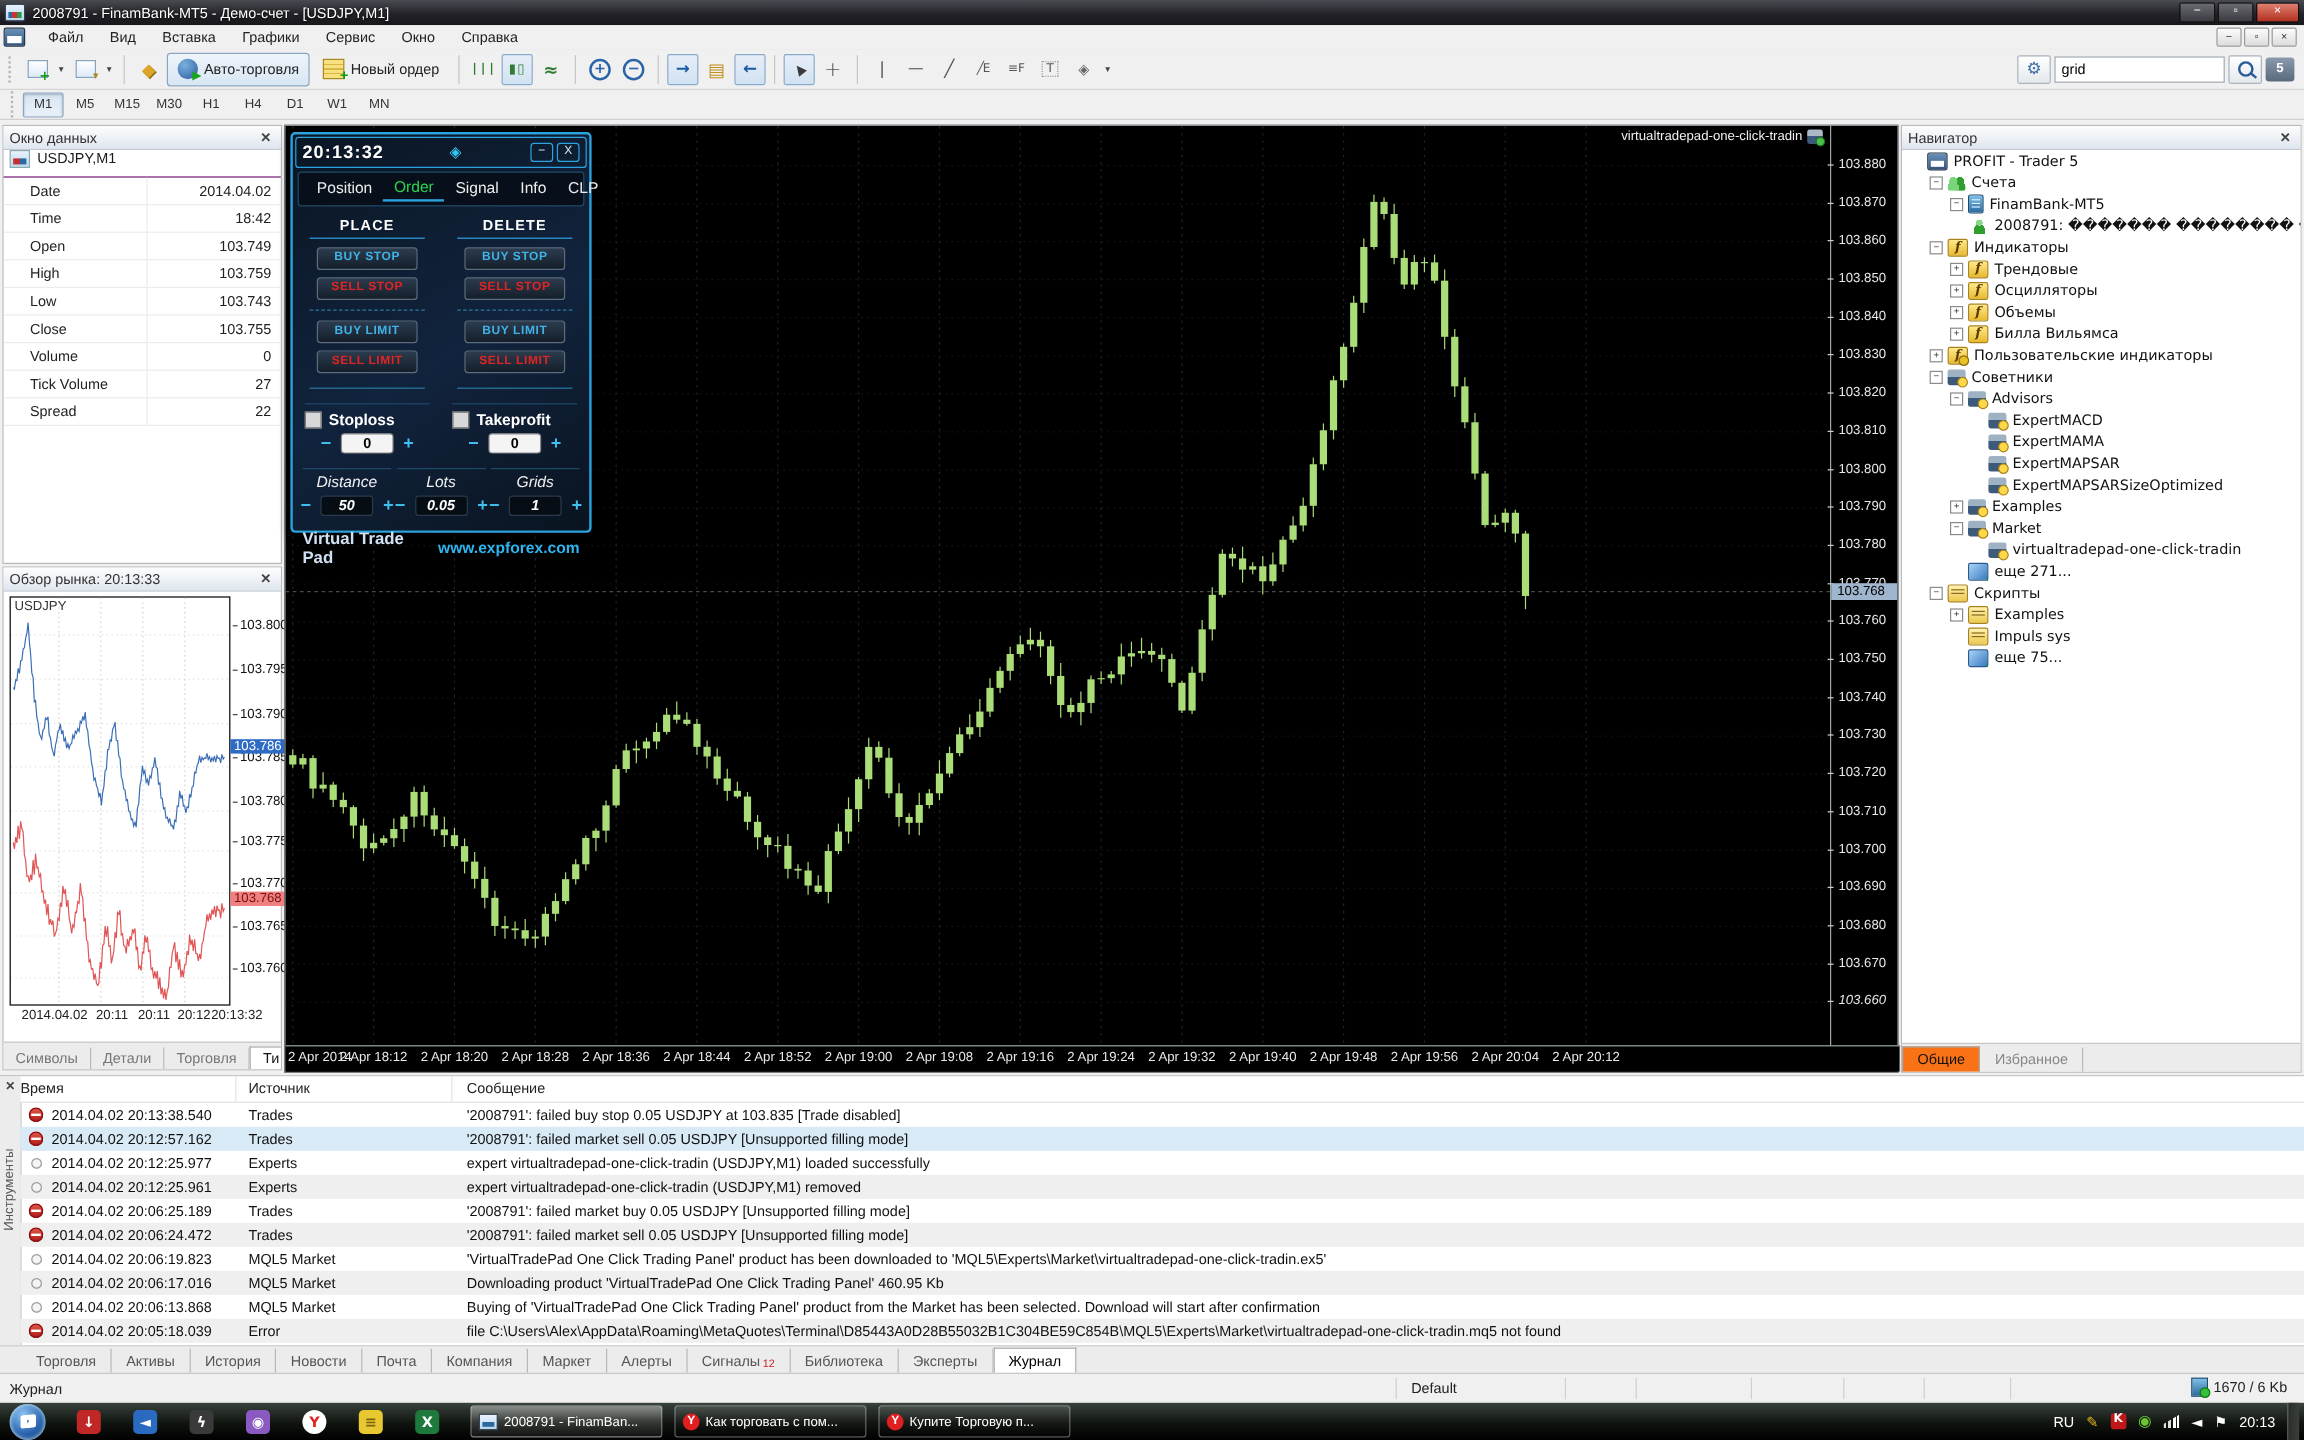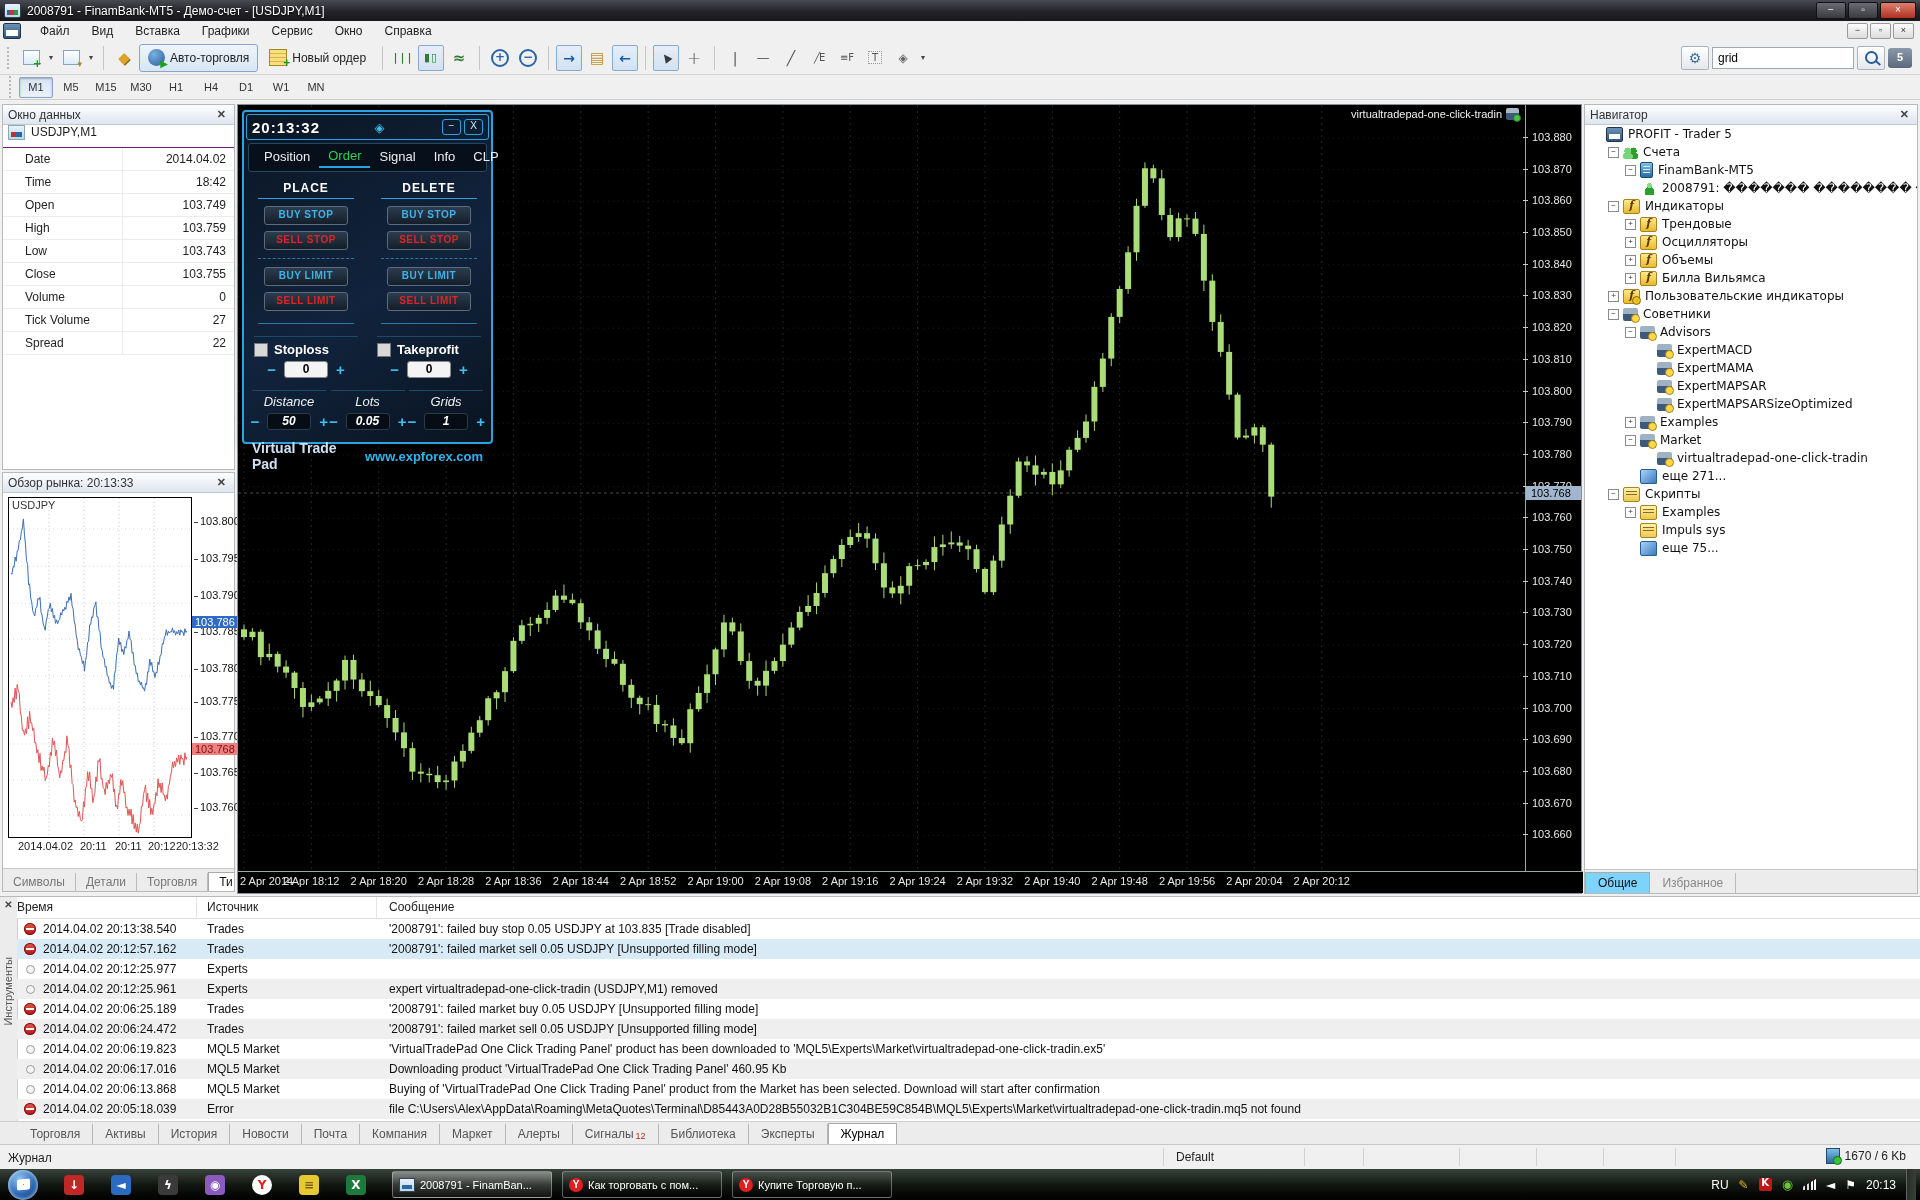--- a/index.html
+++ b/index.html
@@ -198,21 +198,21 @@
   .tico.advisor::after{content:"";position:absolute;right:-2px;bottom:-2px;width:7px;height:7px;border-radius:50%;
       background:#ffd84a;border:1px solid #a8821a;}
   .tico.cube{background:linear-gradient(135deg,#a8d4f8,#3a7abf);border:1px solid #2a5a8f;}
   .tico.cube::after{content:"↓";position:absolute;right:-2px;bottom:-3px;color:#0a8a0a;font-size:8px;font-weight:bold;}
   .tico.script{background:linear-gradient(#fff3b0,#ecc84e);border:1px solid #a8821a;}
   .tico.script::after{content:"";position:absolute;left:2px;right:2px;top:3px;height:1px;background:#8a6a20;box-shadow:0 3px 0 #8a6a20;}
   .tlabel{font-size:12px;color:#111;font-family:"DejaVu Sans","Liberation Sans",sans-serif;}
   #navtabs{position:absolute;left:0;bottom:0;width:100%;height:23px;border-top:1px solid #c8c8c8;background:#ececec;
            display:flex;align-items:flex-end;}
   .navtab{padding:3px 12px;color:#888;border-right:1px solid #bbb;}
-  .navtab.active{background:#7dd3fc;border:1px solid #aaa;border-bottom:0;color:#111;margin-top:28px;}
+  .navtab.active{background:#f97316;border:1px solid #aaa;border-bottom:0;color:#111;margin-top:28px;}
 
   
   #journal{left:0;top:896px;width:1920px;height:225px;background:#fff;border-top:1px solid #b9b9b9;}
   #jstrip{position:absolute;left:0;top:0;width:17px;height:100%;background:#ececec;border-right:1px solid #d0d0d0;}
   #jstrip .x{display:block;text-align:center;color:#444;font-size:10px;font-weight:bold;padding-top:2px;}
   #jstrip .vtext{position:absolute;left:2px;top:60px;writing-mode:vertical-rl;transform:rotate(180deg);
                  color:#555;font-size:11px;}
   #jtable{position:absolute;left:17px;top:0;right:0;height:100%;}
   .jhead{display:flex;height:21px;line-height:21px;border-bottom:1px solid #e0e0e0;background:#fff;color:#222;}
   .jhead .c1{width:180px;border-right:1px solid #e4e4e4;box-sizing:border-box;}
@@ -773,21 +773,21 @@
         <div class="pl" style="top: 406.368px;">103.760</div>
         <div class="pl" style="top: 438.068px;">103.750</div>
         <div class="pl" style="top: 469.768px;">103.740</div>
         <div class="pl" style="top: 501.468px;">103.730</div>
         <div class="pl" style="top: 533.168px;">103.720</div>
         <div class="pl" style="top: 564.868px;">103.710</div>
         <div class="pl" style="top: 596.568px;">103.700</div>
         <div class="pl" style="top: 628.268px;">103.690</div>
         <div class="pl" style="top: 659.968px;">103.680</div>
         <div class="pl" style="top: 691.668px;">103.670</div>
-        <div class="pl" style="top: 723.368px;">103.660</div>
+        <div class="pl" style="top: 723.368px; font-style: italic;">103.660</div>
       </div>
     <div id="taxis">
         <span class="tl" style="left: 2px; transform: none;">2 Apr 2014</span>
         <span class="tl" style="left: 73.36px;">2 Apr 18:12</span>
         <span class="tl" style="left: 140.72px;">2 Apr 18:20</span>
         <span class="tl" style="left: 208.08px;">2 Apr 18:28</span>
         <span class="tl" style="left: 275.44px;">2 Apr 18:36</span>
         <span class="tl" style="left: 342.8px;">2 Apr 18:44</span>
         <span class="tl" style="left: 410.16px;">2 Apr 18:52</span>
         <span class="tl" style="left: 477.52px;">2 Apr 19:00</span>
@@ -1063,20 +1063,21 @@
             <span class="jtime">2014.04.02 20:12:57.162</span>
             <span class="jsrc">Trades</span>
             <span class="jmsg">'2008791': failed market sell 0.05 USDJPY [Unsupported filling mode]</span>
           </div>
           <div class="jrow">
             <span class="jic">
               <span class="lvl-info"></span>
             </span>
             <span class="jtime">2014.04.02 20:12:25.977</span>
             <span class="jsrc">Experts</span>
+            <span class="jmsg">expert virtualtradepad-one-click-tradin (USDJPY,M1) loaded successfully</span>
           </div>
           <div class="jrow">
             <span class="jic">
               <span class="lvl-info"></span>
             </span>
             <span class="jtime">2014.04.02 20:12:25.961</span>
             <span class="jsrc">Experts</span>
             <span class="jmsg">expert virtualtradepad-one-click-tradin (USDJPY,M1) removed</span>
           </div>
           <div class="jrow">

